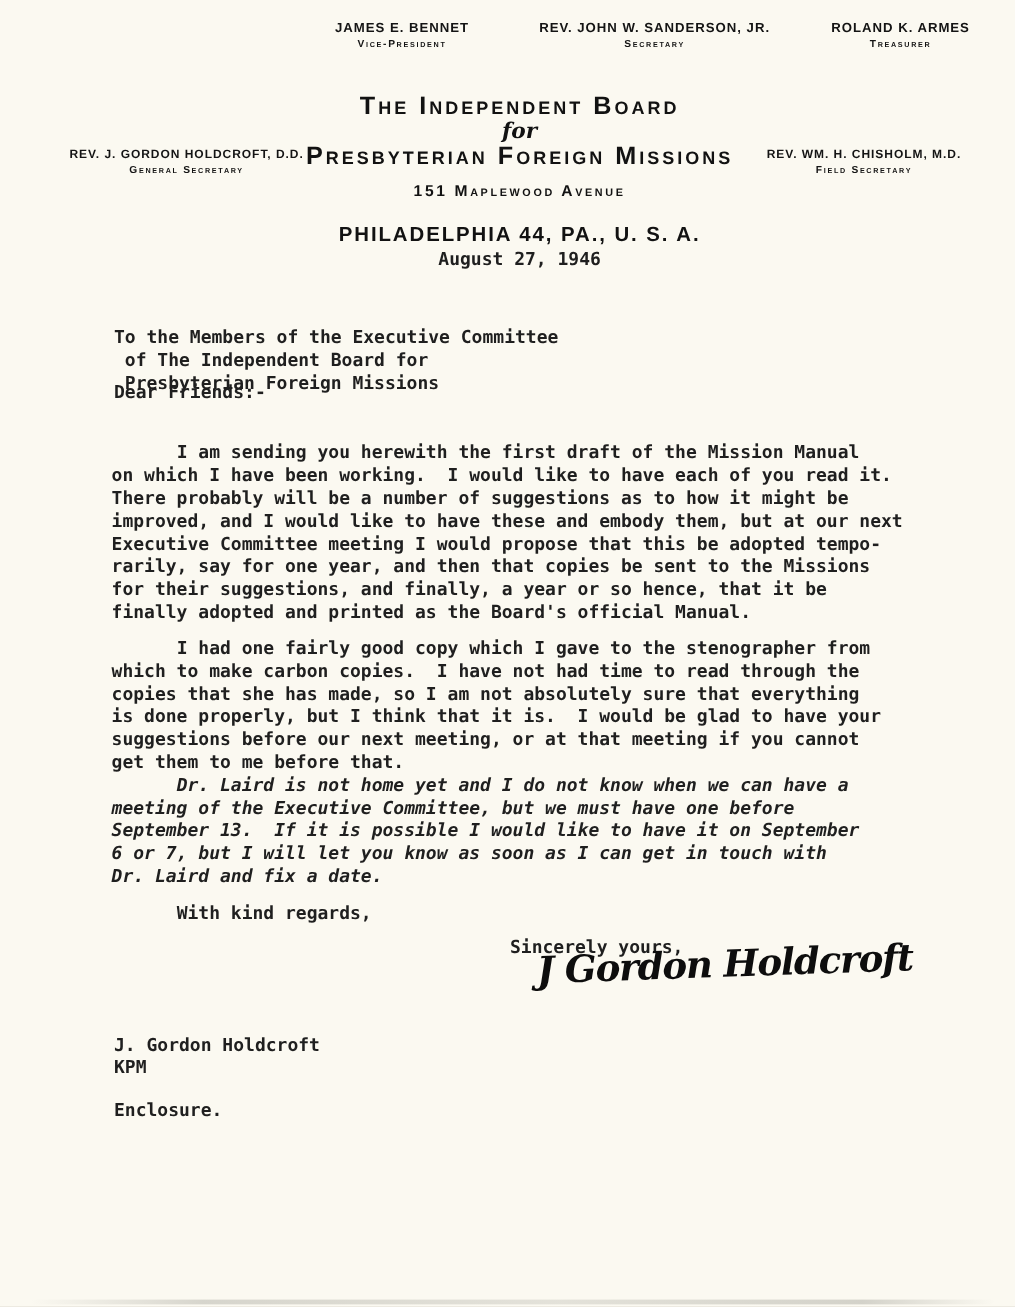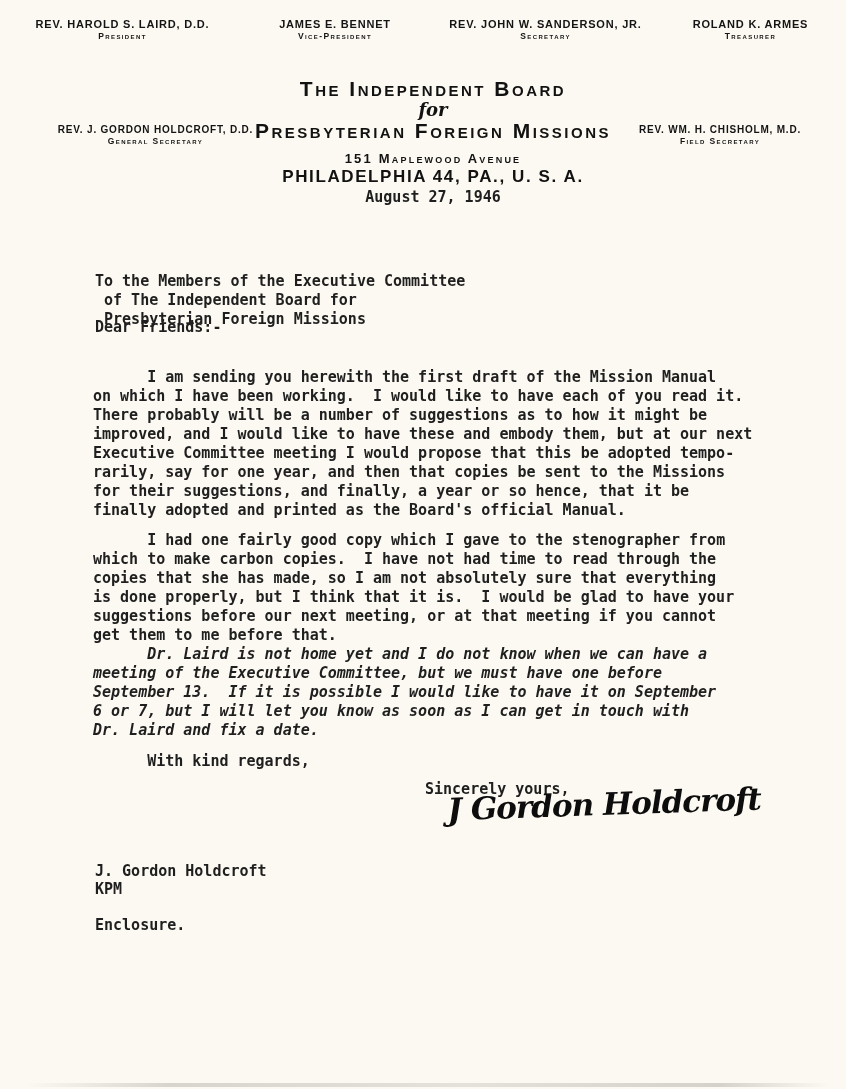--- a/index.html
+++ b/index.html
@@ -9,21 +9,21 @@
     font-family:"Liberation Sans", sans-serif; color:#1b1b1b;
   }
   
   .officer { position:absolute; text-align:center; }
   .officer .o-name { font-size:11px; font-weight:700; letter-spacing:0.8px; color:#141414; }
   .officer .o-title { font-size:8.5px; font-weight:700; letter-spacing:1.4px; font-variant:small-caps; margin-top:1px; color:#141414; }
   .center-head { position:absolute; left:223px; top:78px; width:420px; text-align:center; color:#121212; }
   .org-line { font-size:21px; font-weight:700; letter-spacing:2.5px; font-variant:small-caps; line-height:22px; }
   .org-for { font-family:"DejaVu Serif", serif; font-style:italic; font-weight:700; font-size:18px; line-height:20px; }
   .head-addr { font-size:13px; font-weight:700; letter-spacing:2.2px; font-variant:small-caps; margin-top:9px; }
-  .head-city { font-size:17px; font-weight:700; letter-spacing:1.6px; margin-top:1px; }
+  .head-city { font-size:17px; font-weight:700; letter-spacing:1.6px; margin-top:20px; }
   
   .tw {
     font-family:"DejaVu Sans Mono", monospace; font-weight:700;
     font-size:15px; line-height:19px; white-space:pre-wrap; color:#1f1f1f;
   }
   .abs { position:absolute; }
   .sig {
     position:absolute; left:448px; top:786px; width:310px; height:80px;
     font-family:"DejaVu Serif", serif; font-style:italic; font-weight:700;
     font-size:31px; color:#0d0d0d; transform:rotate(-2deg);
@@ -32,24 +32,20 @@
   .scan-smudge {
     position:absolute; left:0; bottom:2px; width:100%; height:4px;
     background:linear-gradient(to right, rgba(120,120,110,0) 3%, rgba(120,120,110,0.28) 20%, rgba(120,120,110,0.18) 55%, rgba(120,120,110,0.3) 85%, rgba(120,120,110,0) 98%);
   }
 </style>
 </head>
 <body>
 
 <div class="page">
 
-  <div class="officer" style="left:20px; top:18px; width:205px;">
-    <div class="o-name">REV. HAROLD S. LAIRD, D.D.</div>
-    <div class="o-title">President</div>
-  </div>
   <div class="officer" style="left:438px; top:18px; width:215px;">
     <div class="o-name">REV. JOHN W. SANDERSON, JR.</div>
     <div class="o-title">Secretary</div>
   </div>
   <div class="officer" style="left:245px; top:18px; width:180px;">
     <div class="o-name">JAMES E. BENNET</div>
     <div class="o-title">Vice-President</div>
   </div>
   <div class="officer" style="left:658px; top:18px; width:185px;">
     <div class="o-name">ROLAND K. ARMES</div>

